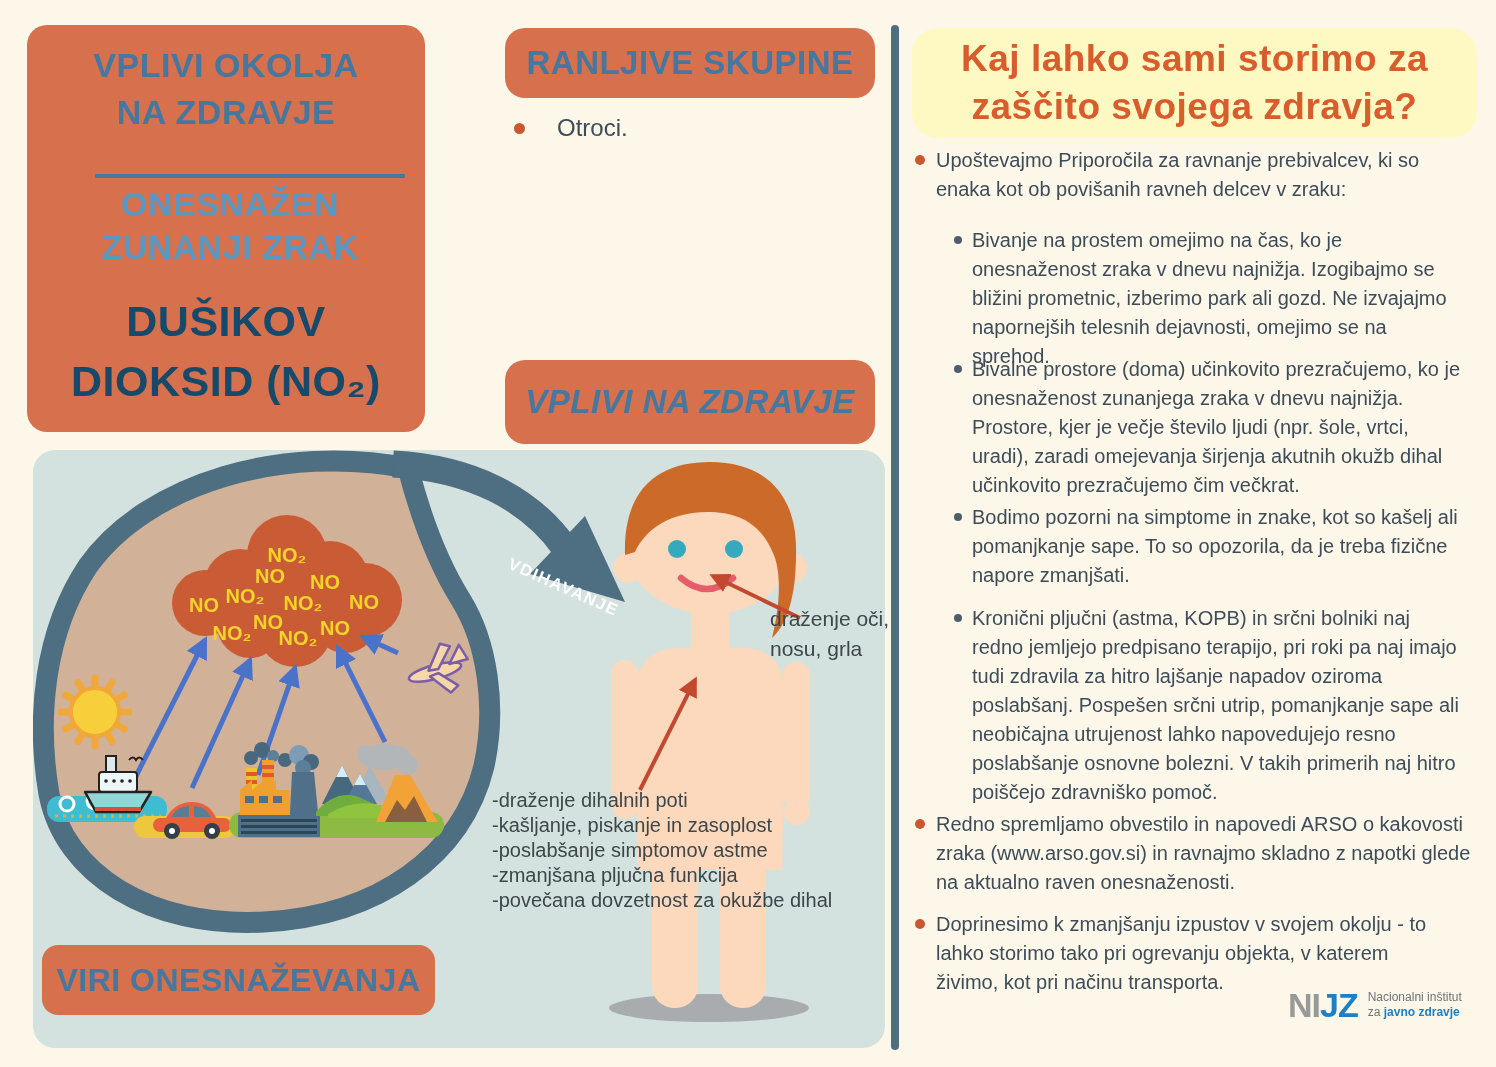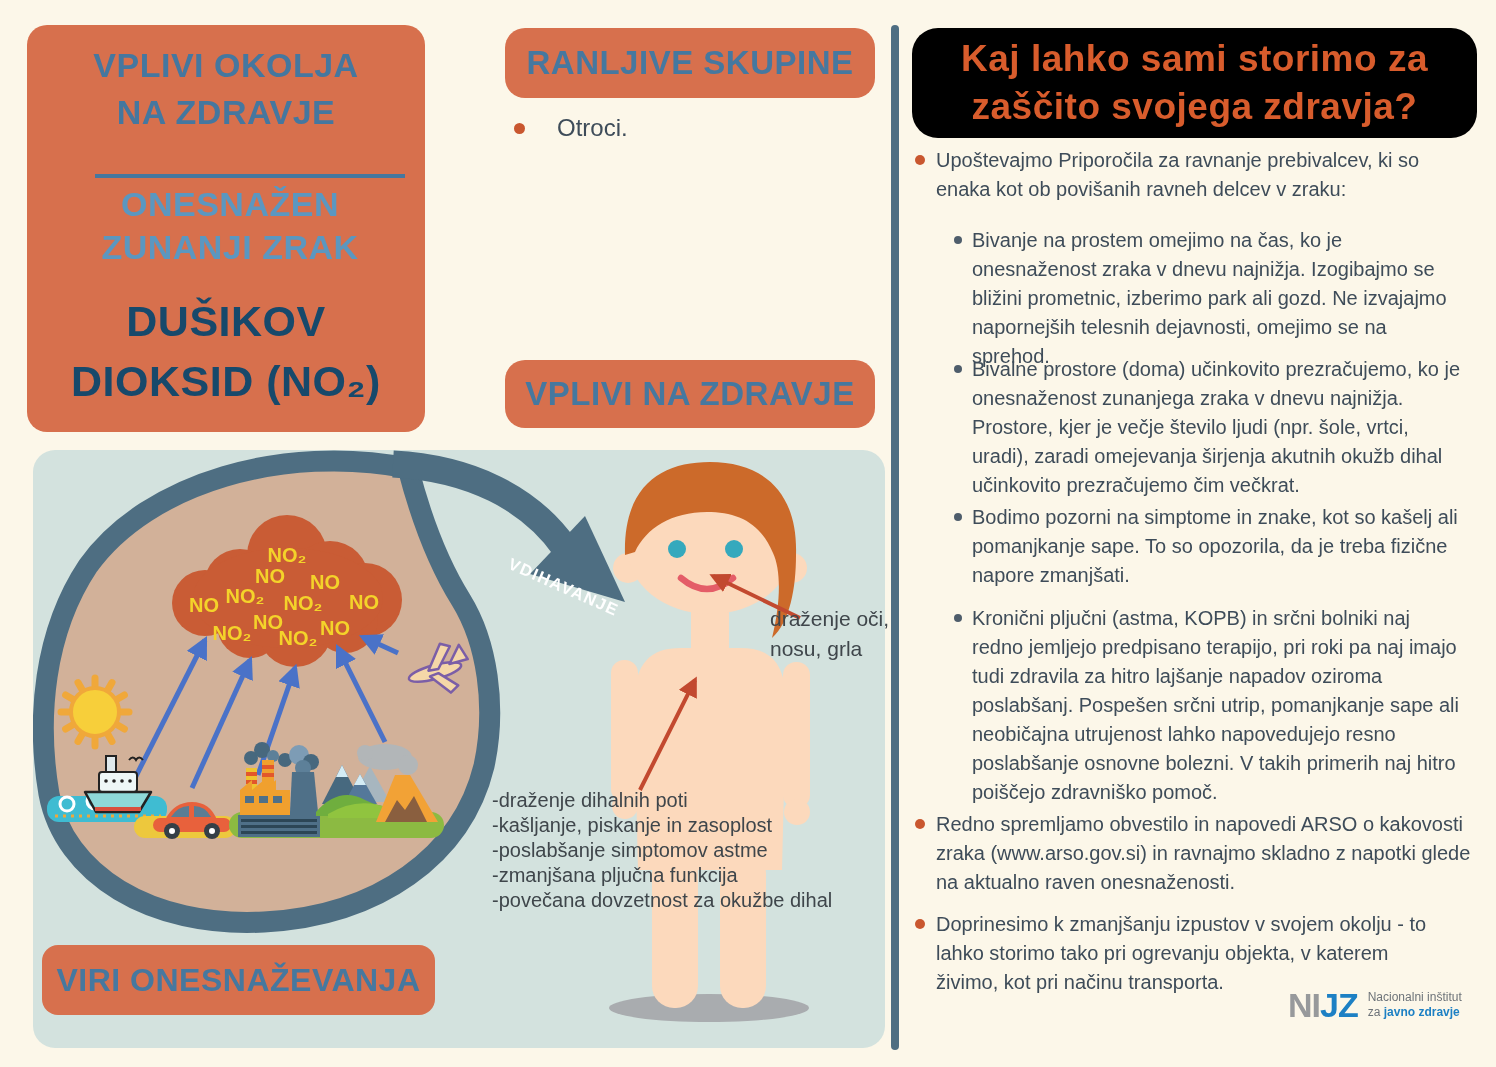--- a/index.html
+++ b/index.html
@@ -34,21 +34,21 @@
 
   .ann-face { left:770px; top:604px; width:170px; color:#3f464b; font-size:21px; line-height:30px; }
   .effects { left:492px; top:788px; color:#3f464b; font-size:20px; line-height:25px; }
 
   .viri-box { left:42px; top:945px; width:393px; height:70px; font-size:32px;text-align:center; }
 
   
   .vdivider { left:891px; top:25px; width:8px; height:1025px; background:#4e6e82; border-radius:4px; }
 
   
-  .rp-header { left:912px; top:28px; width:565px; height:110px; background:#000000; border-radius:26px;
+  .rp-header { left:912px; top:28px; width:565px; height:110px; background:#fef9c3; border-radius:26px;
                display:flex; flex-direction:column; align-items:center; justify-content:center; }
   .rp-header div { color:#d85c2c; font-weight:bold; font-size:37px; line-height:48px; letter-spacing:.5px; }
 
   .rp-para { position:absolute; color:#3e4c59; font-size:20px; line-height:29px; }
   .dot { position:absolute; border-radius:50%; }
   .main-dot { width:10px; height:10px; background:#c9572f; left:-21px; top:9px; }
   .sub-dot { width:8px; height:8px; background:#4e5d6b; left:-18px; top:10px; }
 
   
   .logo { left:1288px; top:988px; display:flex; align-items:flex-start; }
@@ -76,21 +76,21 @@
   <div class="abs obox hdr-box" style="top:28px; height:70px;">
     <span>RANLJIVE SKUPINE</span>
   </div>
   <div class="abs vg-list">
     <div class="vg-item">
       <span class="vg-dot"></span>
       <span>Otroci.</span>
     </div>
   </div>
 
-  <div class="abs obox hdr-box" style="top:360px; height:68px;">
+  <div class="abs obox hdr-box" style="top:360px; height:84px;font-style:italic;">
     <span>VPLIVI NA ZDRAVJE</span>
   </div>
 
   <div class="abs panel">
     <svg width="852" height="598" viewBox="0 0 852 598">
       <defs>
         <marker id="mblue" viewBox="0 0 10 10" refX="8" refY="5" markerWidth="4.5" markerHeight="4.5" orient="auto-start-reverse">
           <path d="M0 0 L10 5 L0 10 z" fill="#4a72c8"></path>
         </marker>
         <marker id="mred" viewBox="0 0 10 10" refX="8" refY="5" markerWidth="5" markerHeight="5" orient="auto-start-reverse">

